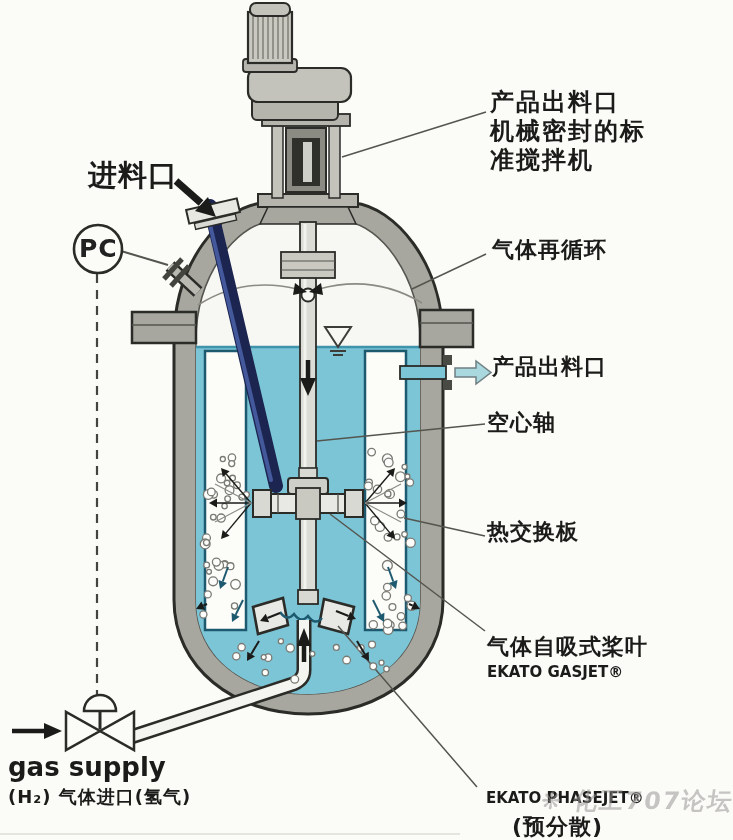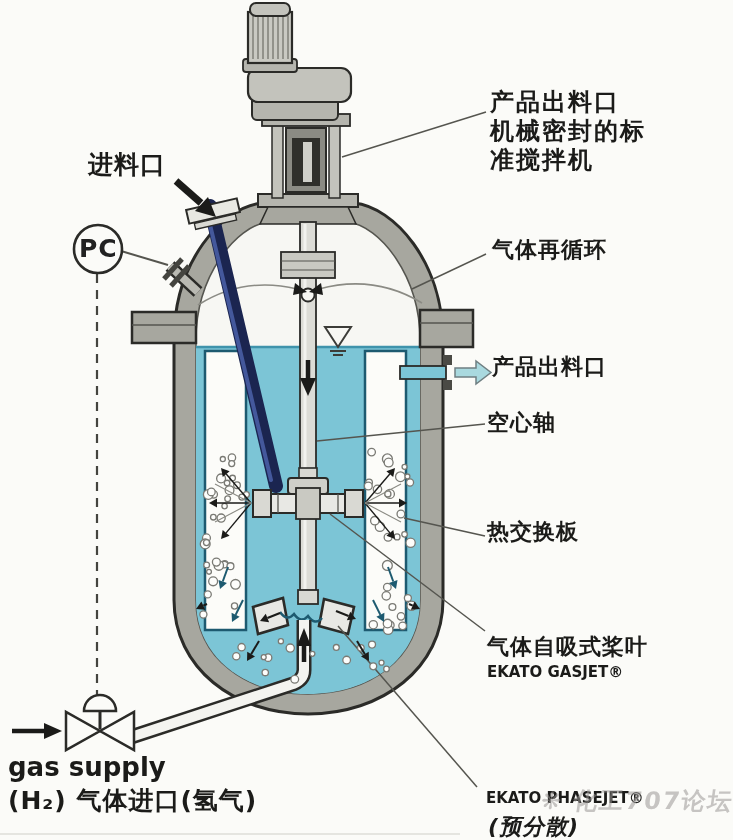--- a/index.html
+++ b/index.html
@@ -10,21 +10,21 @@
   }
   svg{position:absolute;left:0;top:0;}
   .lbl{
     position:absolute;color:#1b1b19;font-weight:600;line-height:1.18;
     white-space:nowrap;letter-spacing:1px;
   }
   .cjk{font-size:22px;}
   .drive{font-size:24px;line-height:29px;letter-spacing:2px;}
   .brand{font-size:15px;font-weight:700;letter-spacing:0px;}
   .gas-en{font-size:26px;font-weight:700;letter-spacing:0;}
-  .gas-cn{font-size:25px;}
+  .gas-cn{font-size:18px;}
   .pc-txt{font-size:25px;font-weight:700;letter-spacing:1px;color:#222;}
   .watermark{
     font-size:24px;color:#9b9896;opacity:.55;font-weight:600;
     transform:skewX(-8deg);letter-spacing:2px;
   }
   .bottom-edge{position:absolute;left:0;top:833px;width:460px;height:2px;background:#dcdcd6;opacity:.7;}
 </style>
 </head>
 <body>
 
@@ -305,42 +305,42 @@
         <polygon points="196,609 201.42081857034552,601.5929272970088 205.14504506905618,609.7862255941723" fill="#1b1b19"></polygon>
         <line x1="409" y1="604" x2="412.7170681802992" y2="605.6895764455905" stroke="#1b1b19" stroke-width="2"></line>
         <polygon points="420,609 410.85495493094385,609.7862255941723 414.5791814296545,601.5929272970088" fill="#1b1b19"></polygon>
         <line x1="280" y1="613" x2="267.4278135270821" y2="618.0288745891671" stroke="#1b1b19" stroke-width="2.2"></line>
         <polygon points="260,621 265.7565554834886,613.8507294801834 269.09907157067556,622.2070196981508" fill="#1b1b19"></polygon>
         <line x1="336" y1="611" x2="348.5721864729179" y2="616.0288745891671" stroke="#1b1b19" stroke-width="2.2"></line>
         <polygon points="356,619 346.90092842932444,620.2070196981508 350.2434445165114,611.8507294801834" fill="#1b1b19"></polygon>
       </g>
 </svg>
 
-<div class="lbl cjk" style="left:88px;top:150px;font-size:25px;">进料口</div>
+<div class="lbl cjk" style="left:88px;top:158px;font-size:29px;">进料口</div>
 <div class="lbl pc-txt" style="left:79px;top:234px;">PC</div>
 
 <div class="lbl drive" style="left:490px;top:88px;">
   <div>产品出料口</div>
   <div>机械密封的标</div>
   <div>准搅拌机</div>
 </div>
 
 <div class="lbl cjk" style="left:492px;top:237px;">气体再循环</div>
 <div class="lbl cjk" style="left:492px;top:354px;">产品出料口</div>
 <div class="lbl cjk" style="left:487px;top:410px;">空心轴</div>
 <div class="lbl cjk" style="left:487px;top:519px;">热交换板</div>
 
 <div class="lbl" style="left:487px;top:586px;margin-top:48px;">
   <div class="cjk">气体自吸式桨叶</div>
   <div class="brand" style="margin-top:4px;">EKATO GASJET®</div>
 </div>
 
 <div class="lbl" style="left:486px;top:790px;">
   <div class="brand">EKATO PHASEJET®</div>
-  <div class="cjk" style="margin-top:6px;margin-left:2px;font-style:italic;">(预分散)</div>
+  <div class="cjk" style="margin-top:6px;margin-left:26px;">(预分散)</div>
 </div>
 
 <div class="lbl gas-en" style="left:8px;top:752px;">gas supply</div>
 <div class="lbl gas-cn" style="left:8px;top:786px;">(H₂) 气体进口(氢气)</div>
 
 <div class="lbl watermark" style="left:541px;top:787px;">
   <span>❋</span>
   <span>化工707论坛</span>
 </div>
 

